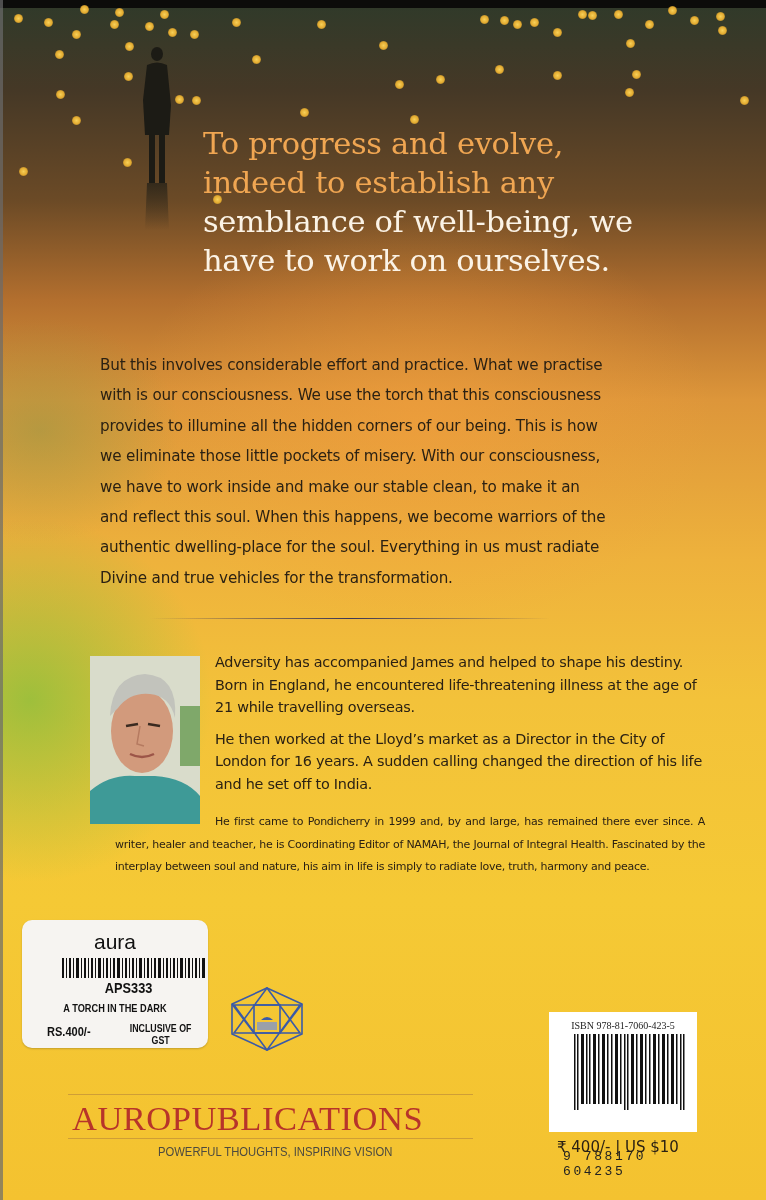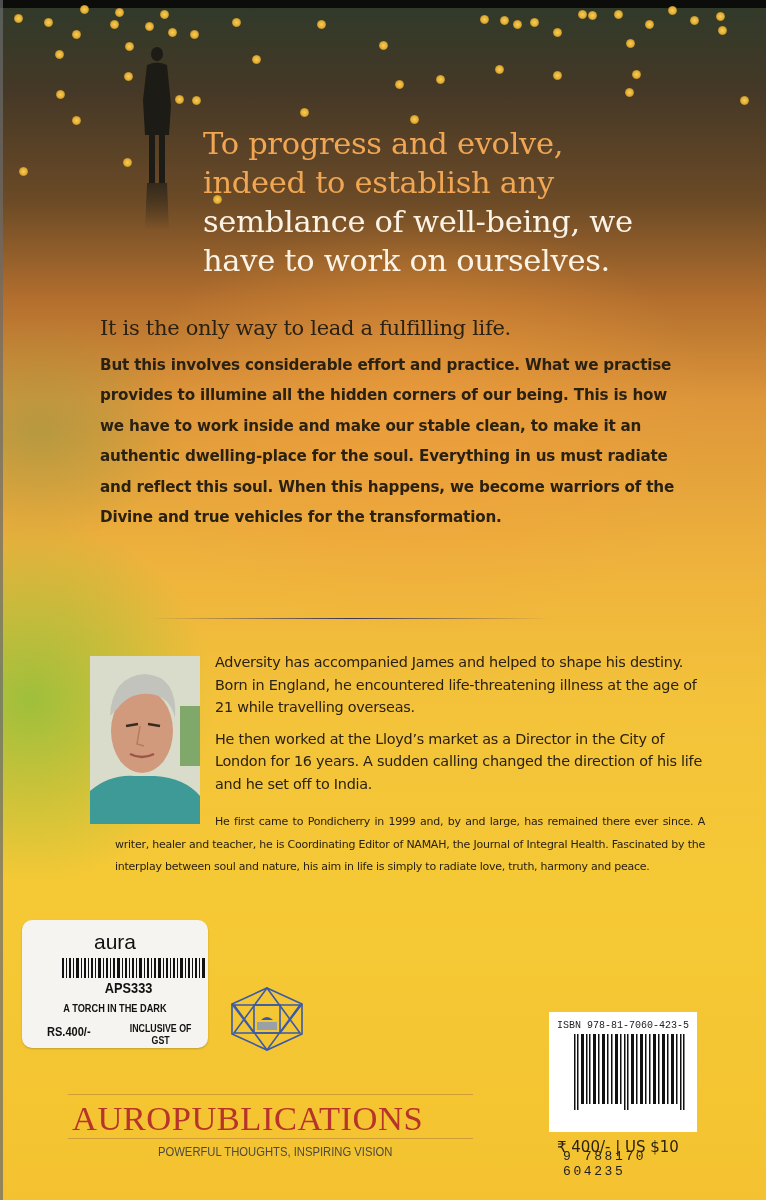--- a/index.html
+++ b/index.html
@@ -14,21 +14,21 @@
   }
   .topband { position:absolute; left:0; top:0; width:766px; height:8px; background:#0c0c0a; }
   .leftband { position:absolute; left:0; top:0; width:3px; height:1200px; background:#6b6b6b; opacity:.7; }
   .dot { position:absolute; width:9px; height:9px; border-radius:50%;
     background: radial-gradient(circle, #f7d058 0%, #e2aa30 55%, rgba(226,170,48,0) 100%); }
   .figure { position:absolute; left:135px; top:45px; width:50px; height:185px; }
   .quote { position:absolute; left:203px; top:124px; font-family:"DejaVu Serif", serif; font-size:30.5px; line-height:39px; letter-spacing:-0.3px; }
   .quote .orange { color:#f0a652; }
   .quote .white { color:#fbf3e6; }
   .lead { position:absolute; left:100px; top:316px; font-family:"DejaVu Serif", serif; font-size:21px; color:#2b2113; letter-spacing:-0.3px; }
-  .body-text { position:absolute; left:100px; top:350px; width:600px; font-family:"DejaVu Sans", sans-serif; font-size:15.2px; line-height:30.4px; color:#2b2113; letter-spacing:-0.2px;font-weight:bold; }
+  .body-text { position:absolute; left:100px; top:350px; width:600px; font-family:"DejaVu Sans", sans-serif; font-size:15.2px; line-height:30.4px; color:#2b2113; letter-spacing:-0.2px; }
   .body-text p { margin:0; }
   .divider { position:absolute; left:150px; top:618px; width:400px; height:1px;
     background: linear-gradient(90deg, rgba(40,40,90,0), rgba(40,40,90,0.9) 50%, rgba(40,40,90,0)); }
   .photo { position:absolute; left:90px; top:656px; width:110px; height:168px; overflow:hidden;
     background: linear-gradient(180deg, #d8d8c8 0%, #cfd2bf 40%, #8fb7a9 70%, #4c9a95 100%); }
   .bio { position:absolute; left:215px; top:651px; width:490px; font-family:"DejaVu Sans", sans-serif; font-size:14.4px; line-height:22.5px; color:#2b2113; letter-spacing:-0.25px; }
   .bio p { margin:0 0 9px 0; }
   .bio-wide { position:absolute; left:115px; top:811px; width:590px; font-family:"DejaVu Sans", sans-serif; font-size:11px; line-height:22.5px; color:#2b2113; letter-spacing:-0.25px; text-align:justify; }
   .sticker { position:absolute; left:22px; top:920px; width:186px; height:128px; background:#f6f4f1; border-radius:10px; box-shadow:0 1px 2px rgba(0,0,0,.2);
     font-family:"Liberation Sans", sans-serif; color:#111; text-align:center; }
@@ -37,21 +37,21 @@
   .sticker .code { position:absolute; left:0; right:0; top:59px; font-size:15px; font-weight:bold; padding-left:32px; transform:scaleX(.85); }
   .sticker .title { position:absolute; left:0; right:0; top:82px; font-size:11.5px; font-weight:bold; transform:scaleX(.8); }
   .sticker .price { position:absolute; left:25px; top:104px; font-size:13px; font-weight:bold; transform:scaleX(.85); transform-origin:left; }
   .sticker .gst { position:absolute; left:107px; top:102px; font-size:11px; font-weight:bold; transform:scaleX(.8); transform-origin:left; }
   .logo-mark { position:absolute; left:228px; top:986px; width:78px; height:66px; }
   .signature { position:absolute; left:130px; top:1060px; font-family:"DejaVu Serif", serif; font-style:italic; font-size:25px; color:#3f4a6a; letter-spacing:1px; }
   .pubrule { position:absolute; left:68px; width:405px; height:1px; background:rgba(170,120,60,0.5); }
   .publisher { position:absolute; left:72px; top:1099px; font-family:"Liberation Serif", serif; font-size:34.5px; color:#b7342a; letter-spacing:0.5px; }
   .tagline { position:absolute; left:158px; top:1145px; font-family:"Liberation Sans", sans-serif; font-size:12.5px; color:#4c4a40; transform:scaleX(.9); transform-origin:left; }
   .isbn-box { position:absolute; left:549px; top:1012px; width:148px; height:120px; background:#ffffff; }
-  .isbn-label { position:absolute; left:0; right:0; top:8px; text-align:center; font-family:Liberation Mono, monospace; font-size:10px; color:#222; padding-left:0; }
+  .isbn-label { position:absolute; left:0; right:0; top:8px; text-align:center; font-family:Liberation Serif, serif; font-size:10px; color:#222; padding-left:0; }
   .isbn-bars { position:absolute; left:25px; top:22px; width:112px; height:76px; }
   .isbn-digits { position:absolute; left:14px; top:94px; font-family:Liberation Mono, monospace; font-size:13px; color:#222; letter-spacing:2.6px;margin-top:43px; }
   .price-tag { position:absolute; left:557px; top:1138px; font-family:"DejaVu Sans", sans-serif; font-size:15px; color:#2b2113; }
 </style>
 </head>
 <body>
 
 <div class="cover">
   <div class="topband"></div>
   <div class="leftband"></div>
@@ -120,28 +120,29 @@
     <path d="M12 138 L32 138 L34 185 L10 185 Z" fill="url(#refl)"></path>
   </svg>
 
   <div class="quote">
     <div class="orange">To progress and evolve,</div>
     <div class="orange">indeed to establish any</div>
     <div class="white">semblance of well-being, we</div>
     <div class="white">have to work on ourselves.</div>
   </div>
 
-  <div class="lead">It is the only way to lead a fulfilling life.</div>
 
   <div class="body-text">
     <p>But this involves considerable effort and practice. What we practise</p>
+    <p>with is our consciousness. We use the torch that this consciousness</p>
     <p>provides to illumine all the hidden corners of our being. This is how</p>
+    <p>we eliminate those little pockets of misery. With our consciousness,</p>
     <p>we have to work inside and make our stable clean, to make it an</p>
+    <p>and reflect this soul. When this happens, we become warriors of the</p>
     <p>authentic dwelling-place for the soul. Everything in us must radiate</p>
-    <p>and reflect this soul. When this happens, we become warriors of the</p>
     <p>Divine and true vehicles for the transformation.</p>
   </div>
 
   <div class="divider"></div>
 
   <div class="photo">
     <svg width="110" height="168" viewBox="0 0 110 168">
       <rect x="0" y="0" width="110" height="168" fill="#d9dccb"></rect>
       <rect x="90" y="50" width="20" height="60" fill="#7fa86a"></rect>
       <path d="M0 168 L0 135 Q20 118 45 120 L65 120 Q95 122 110 140 L110 168 Z" fill="#3e9a97"></path>

